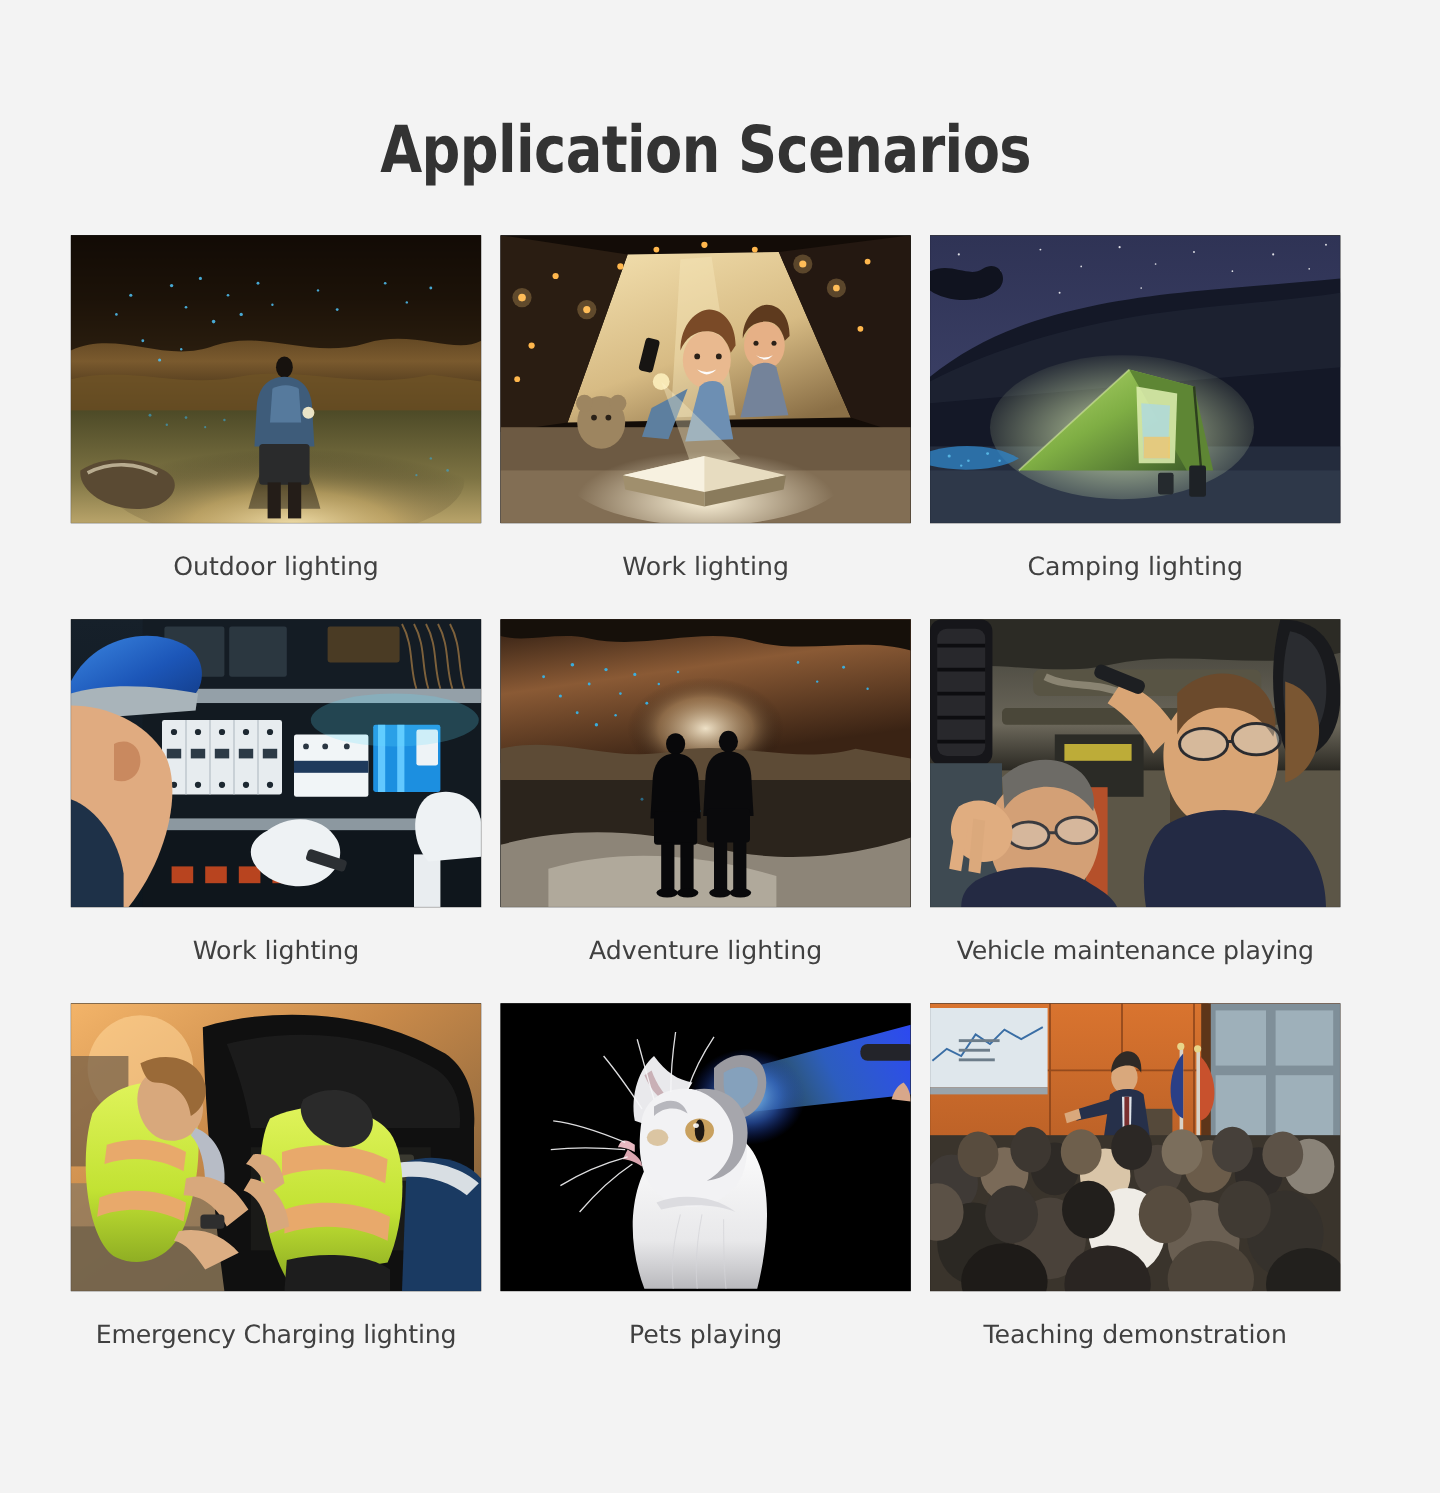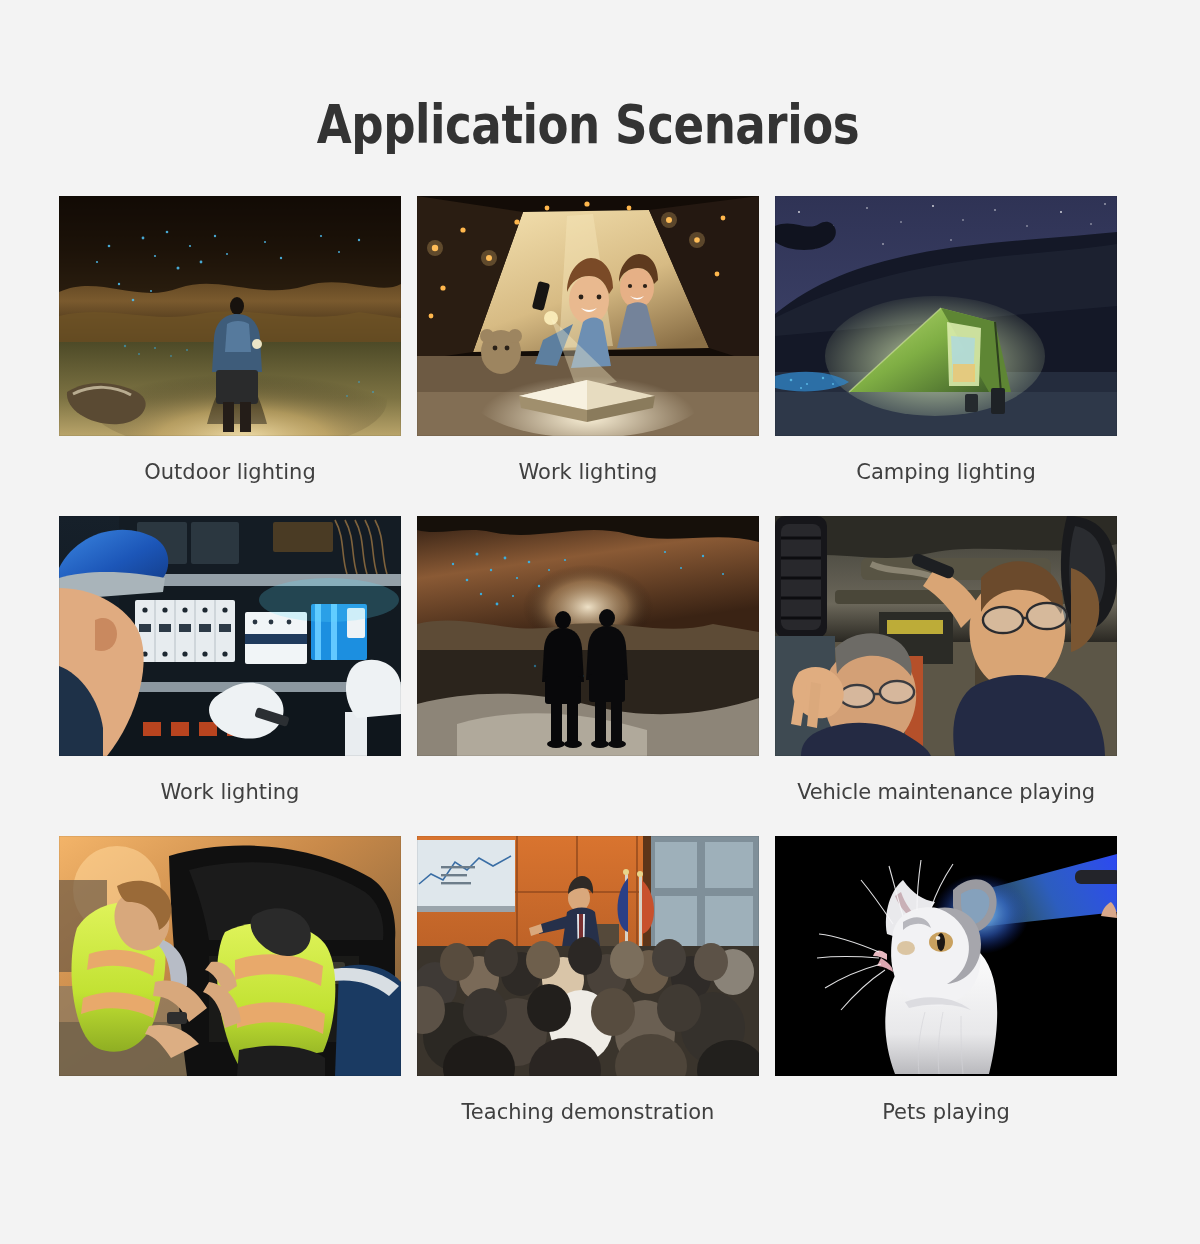--- a/index.html
+++ b/index.html
@@ -476,20 +476,21 @@
             <path d="M190 110 c-12 0 -18 8 -19 20 l-2 34 l42 0 l-2 -34 c-1 -12 -7 -20 -19 -20z"></path>
             <rect x="172" y="158" width="36" height="28" rx="3"></rect>
             <rect x="178" y="184" width="11" height="42"></rect>
             <rect x="194" y="184" width="11" height="42"></rect>
             <ellipse cx="183" cy="228" rx="9" ry="4"></ellipse>
             <ellipse cx="200" cy="228" rx="9" ry="4"></ellipse>
           </g>
           <rect width="342" height="240" fill="none" stroke="#00000022"></rect>
         </svg>
       </div>
+      <span class="caption">Adventure lighting</span>
     </div>
 
     <div class="cell">
       <div class="thumb">
         <svg viewBox="0 0 342 240" preserveAspectRatio="none" aria-hidden="true">
           <defs>
             <linearGradient id="g6under" x1="0" y1="0" x2="0" y2="1">
               <stop offset="0%" stop-color="#3e3d36"></stop>
               <stop offset="70%" stop-color="#6b675a"></stop>
               <stop offset="100%" stop-color="#2a2822"></stop>
@@ -596,114 +597,21 @@
             <path d="M176 124 C206 114 240 118 264 130 L262 150 C238 138 206 134 176 144 Z" fill="#e8a96b"></path>
             <path d="M178 172 C206 162 242 166 266 178 L264 198 C240 186 208 182 178 192 Z" fill="#e8a96b"></path>
             <path d="M194 80 C214 66 242 72 250 90 C256 106 246 120 228 120 C208 120 184 96 194 80 Z" fill="#2a2a2a"></path>
             <path d="M152 126 C166 124 176 134 178 150 L166 158 C160 146 154 136 146 134 Z" fill="#d8a87c"></path>
             <path d="M150 146 C166 148 180 164 182 186 L166 192 C162 174 156 160 144 156 Z" fill="#d8a87c"></path>
             <path d="M180 214 C214 206 250 210 266 222 L266 240 L178 240 Z" fill="#1d1d1d"></path>
           </g>
           <rect width="342" height="240" fill="none" stroke="#00000022"></rect>
         </svg>
       </div>
-    </div>
-
-    <div class="cell">
-      <div class="thumb">
-        <svg viewBox="0 0 342 240" preserveAspectRatio="none" aria-hidden="true">
-          <defs>
-            <linearGradient id="g8wall" x1="0" y1="0" x2="0" y2="1">
-              <stop offset="0%" stop-color="#d9742f"></stop>
-              <stop offset="100%" stop-color="#9e4e1f"></stop>
-            </linearGradient>
-          </defs>
-          <rect width="342" height="240" fill="url(#g8wall)"></rect>
-          <g stroke="#7e3d17" stroke-width="1.6" opacity="0.7">
-            <line x1="100" y1="0" x2="100" y2="110"></line>
-            <line x1="160" y1="0" x2="160" y2="110"></line>
-            <line x1="220" y1="0" x2="220" y2="110"></line>
-            <line x1="0" y1="56" x2="230" y2="56"></line>
-          </g>
-          <rect x="0" y="4" width="98" height="66" fill="#dfe7ec"></rect>
-          <rect x="0" y="70" width="98" height="6" fill="#9aa4ab"></rect>
-          <polyline points="2,48 14,38 26,44 38,26 50,34 62,22 76,30 94,20" fill="none" stroke="#3a6ea5" stroke-width="1.6"></polyline>
-          <g fill="#6d7d8a">
-            <rect x="24" y="30" width="34" height="2.4"></rect>
-              <rect x="24" y="38" width="26" height="2.4"></rect>
-            <rect x="24" y="46" width="30" height="2.4"></rect>
-          </g>
-          <rect x="232" y="0" width="110" height="116" fill="#7f8f99"></rect>
-          <g fill="#9eb0ba">
-            <rect x="238" y="6" width="42" height="46"></rect>
-              <rect x="288" y="6" width="48" height="46"></rect>
-            <rect x="238" y="60" width="42" height="50"></rect>
-              <rect x="288" y="60" width="48" height="50"></rect>
-          </g>
-          <rect x="226" y="0" width="8" height="120" fill="#5d3519"></rect>
-          <g>
-            <rect x="208" y="38" width="3" height="78" fill="#d8d2c6"></rect>
-            <rect x="222" y="40" width="3" height="76" fill="#d8d2c6"></rect>
-            <path d="M211 42 L211 96 C198 92 196 58 211 42 Z" fill="#2a3f86"></path>
-            <path d="M225 44 L225 98 C240 94 242 60 225 44 Z" fill="#c8512d"></path>
-            <circle cx="209" cy="36" r="3" fill="#e8d58a"></circle>
-            <circle cx="223" cy="38" r="3" fill="#e8d58a"></circle>
-          </g>
-          <rect x="176" y="88" width="26" height="42" fill="#55493a"></rect>
-          <g>
-            <ellipse cx="162" cy="62" rx="11" ry="13" fill="#d9a87c"></ellipse>
-            <path d="M151 58 c0 -12 8 -18 14 -18 c8 0 12 8 11 18 c-4 -8 -18 -8 -25 0z" fill="#2f2a26"></path>
-            <path d="M150 76 c8 -6 22 -6 28 0 l8 54 l-44 2 z" fill="#26304a"></path>
-            <path d="M160 78 l8 0 l-1 50 l-6 0z" fill="#dfe4ea"></path>
-            <rect x="162" y="78" width="4" height="44" fill="#7a3030"></rect>
-            <path d="M150 80 l-26 8 l-2 10 l28 -6z" fill="#26304a"></path>
-            <path d="M124 88 l-12 4 l2 8 l12 -4z" fill="#d9a87c"></path>
-            <rect x="152" y="130" width="30" height="22" fill="#1d2436"></rect>
-            <rect x="170" y="122" width="14" height="14" fill="#4fb84f"></rect>
-          </g>
-          <rect y="110" width="342" height="130" fill="#3a342c"></rect>
-          <g>
-            <ellipse cx="18" cy="150" rx="22" ry="24" fill="#3f3a36"></ellipse>
-            <ellipse cx="62" cy="142" rx="20" ry="22" fill="#7a6a58"></ellipse>
-            <ellipse cx="104" cy="138" rx="20" ry="22" fill="#2e2a26"></ellipse>
-            <ellipse cx="146" cy="144" rx="21" ry="23" fill="#d9c5a8"></ellipse>
-            <ellipse cx="190" cy="140" rx="20" ry="22" fill="#4a423a"></ellipse>
-            <ellipse cx="232" cy="136" rx="20" ry="22" fill="#6b5c4a"></ellipse>
-            <ellipse cx="274" cy="142" rx="20" ry="22" fill="#2f2b28"></ellipse>
-            <ellipse cx="316" cy="136" rx="21" ry="23" fill="#8a8378"></ellipse>
-            <ellipse cx="40" cy="126" rx="17" ry="19" fill="#584c3e"></ellipse>
-            <ellipse cx="84" cy="122" rx="17" ry="19" fill="#3d3731"></ellipse>
-            <ellipse cx="126" cy="124" rx="17" ry="19" fill="#6e5f4c"></ellipse>
-            <ellipse cx="168" cy="120" rx="17" ry="19" fill="#2c2825"></ellipse>
-            <ellipse cx="210" cy="124" rx="17" ry="19" fill="#7b6e5c"></ellipse>
-            <ellipse cx="252" cy="122" rx="17" ry="19" fill="#46403a"></ellipse>
-            <ellipse cx="294" cy="126" rx="17" ry="19" fill="#5c5247"></ellipse>
-          </g>
-          <g>
-            <ellipse cx="36" cy="200" rx="30" ry="34" fill="#2b2823"></ellipse>
-            <ellipse cx="100" cy="196" rx="30" ry="34" fill="#4a423a"></ellipse>
-            <ellipse cx="164" cy="190" rx="32" ry="36" fill="#efece6"></ellipse>
-            <ellipse cx="228" cy="198" rx="30" ry="34" fill="#6a5f52"></ellipse>
-            <ellipse cx="296" cy="192" rx="32" ry="36" fill="#35312c"></ellipse>
-            <ellipse cx="68" cy="176" rx="22" ry="24" fill="#3a3530"></ellipse>
-            <ellipse cx="132" cy="172" rx="22" ry="24" fill="#221f1c"></ellipse>
-            <ellipse cx="196" cy="176" rx="22" ry="24" fill="#574c3f"></ellipse>
-            <ellipse cx="262" cy="172" rx="22" ry="24" fill="#403a33"></ellipse>
-            <ellipse cx="6" cy="174" rx="22" ry="24" fill="#5b5146"></ellipse>
-          </g>
-          <g>
-            <ellipse cx="62" cy="232" rx="36" ry="32" fill="#1e1b18"></ellipse>
-            <ellipse cx="148" cy="234" rx="36" ry="32" fill="#2a2522"></ellipse>
-            <ellipse cx="234" cy="230" rx="36" ry="32" fill="#4e453a"></ellipse>
-            <ellipse cx="314" cy="234" rx="34" ry="30" fill="#22201d"></ellipse>
-          </g>
-          <rect width="342" height="240" fill="none" stroke="#00000022"></rect>
-        </svg>
-      </div>
-      <span class="caption">Teaching demonstration</span>
+      <span class="caption wide">Emergency Charging lighting</span>
     </div>
 
     <div class="cell">
       <div class="thumb">
         <svg viewBox="0 0 342 240" preserveAspectRatio="none" aria-hidden="true">
           <defs>
             <linearGradient id="g9beam" x1="1" y1="0" x2="0" y2="0.25">
               <stop offset="0%" stop-color="#2f4cff" stop-opacity="0.95"></stop>
               <stop offset="55%" stop-color="#3b7cff" stop-opacity="0.75"></stop>
               <stop offset="100%" stop-color="#6fd2ff" stop-opacity="0.25"></stop>
@@ -753,14 +661,108 @@
             <path d="M150 176 C144 198 142 218 144 238"></path>
             <path d="M186 180 C186 200 186 220 188 238"></path>
           </g>
           <path d="M336 66 C340 70 342 76 342 82 L326 80 C328 72 332 68 336 66 Z" fill="#d8a78a"></path>
           <rect width="342" height="240" fill="none" stroke="#00000022"></rect>
         </svg>
       </div>
       <span class="caption">Pets playing</span>
     </div>
 
+    <div class="cell">
+      <div class="thumb">
+        <svg viewBox="0 0 342 240" preserveAspectRatio="none" aria-hidden="true">
+          <defs>
+            <linearGradient id="g8wall" x1="0" y1="0" x2="0" y2="1">
+              <stop offset="0%" stop-color="#d9742f"></stop>
+              <stop offset="100%" stop-color="#9e4e1f"></stop>
+            </linearGradient>
+          </defs>
+          <rect width="342" height="240" fill="url(#g8wall)"></rect>
+          <g stroke="#7e3d17" stroke-width="1.6" opacity="0.7">
+            <line x1="100" y1="0" x2="100" y2="110"></line>
+            <line x1="160" y1="0" x2="160" y2="110"></line>
+            <line x1="220" y1="0" x2="220" y2="110"></line>
+            <line x1="0" y1="56" x2="230" y2="56"></line>
+          </g>
+          <rect x="0" y="4" width="98" height="66" fill="#dfe7ec"></rect>
+          <rect x="0" y="70" width="98" height="6" fill="#9aa4ab"></rect>
+          <polyline points="2,48 14,38 26,44 38,26 50,34 62,22 76,30 94,20" fill="none" stroke="#3a6ea5" stroke-width="1.6"></polyline>
+          <g fill="#6d7d8a">
+            <rect x="24" y="30" width="34" height="2.4"></rect>
+              <rect x="24" y="38" width="26" height="2.4"></rect>
+            <rect x="24" y="46" width="30" height="2.4"></rect>
+          </g>
+          <rect x="232" y="0" width="110" height="116" fill="#7f8f99"></rect>
+          <g fill="#9eb0ba">
+            <rect x="238" y="6" width="42" height="46"></rect>
+              <rect x="288" y="6" width="48" height="46"></rect>
+            <rect x="238" y="60" width="42" height="50"></rect>
+              <rect x="288" y="60" width="48" height="50"></rect>
+          </g>
+          <rect x="226" y="0" width="8" height="120" fill="#5d3519"></rect>
+          <g>
+            <rect x="208" y="38" width="3" height="78" fill="#d8d2c6"></rect>
+            <rect x="222" y="40" width="3" height="76" fill="#d8d2c6"></rect>
+            <path d="M211 42 L211 96 C198 92 196 58 211 42 Z" fill="#2a3f86"></path>
+            <path d="M225 44 L225 98 C240 94 242 60 225 44 Z" fill="#c8512d"></path>
+            <circle cx="209" cy="36" r="3" fill="#e8d58a"></circle>
+            <circle cx="223" cy="38" r="3" fill="#e8d58a"></circle>
+          </g>
+          <rect x="176" y="88" width="26" height="42" fill="#55493a"></rect>
+          <g>
+            <ellipse cx="162" cy="62" rx="11" ry="13" fill="#d9a87c"></ellipse>
+            <path d="M151 58 c0 -12 8 -18 14 -18 c8 0 12 8 11 18 c-4 -8 -18 -8 -25 0z" fill="#2f2a26"></path>
+            <path d="M150 76 c8 -6 22 -6 28 0 l8 54 l-44 2 z" fill="#26304a"></path>
+            <path d="M160 78 l8 0 l-1 50 l-6 0z" fill="#dfe4ea"></path>
+            <rect x="162" y="78" width="4" height="44" fill="#7a3030"></rect>
+            <path d="M150 80 l-26 8 l-2 10 l28 -6z" fill="#26304a"></path>
+            <path d="M124 88 l-12 4 l2 8 l12 -4z" fill="#d9a87c"></path>
+            <rect x="152" y="130" width="30" height="22" fill="#1d2436"></rect>
+            <rect x="170" y="122" width="14" height="14" fill="#4fb84f"></rect>
+          </g>
+          <rect y="110" width="342" height="130" fill="#3a342c"></rect>
+          <g>
+            <ellipse cx="18" cy="150" rx="22" ry="24" fill="#3f3a36"></ellipse>
+            <ellipse cx="62" cy="142" rx="20" ry="22" fill="#7a6a58"></ellipse>
+            <ellipse cx="104" cy="138" rx="20" ry="22" fill="#2e2a26"></ellipse>
+            <ellipse cx="146" cy="144" rx="21" ry="23" fill="#d9c5a8"></ellipse>
+            <ellipse cx="190" cy="140" rx="20" ry="22" fill="#4a423a"></ellipse>
+            <ellipse cx="232" cy="136" rx="20" ry="22" fill="#6b5c4a"></ellipse>
+            <ellipse cx="274" cy="142" rx="20" ry="22" fill="#2f2b28"></ellipse>
+            <ellipse cx="316" cy="136" rx="21" ry="23" fill="#8a8378"></ellipse>
+            <ellipse cx="40" cy="126" rx="17" ry="19" fill="#584c3e"></ellipse>
+            <ellipse cx="84" cy="122" rx="17" ry="19" fill="#3d3731"></ellipse>
+            <ellipse cx="126" cy="124" rx="17" ry="19" fill="#6e5f4c"></ellipse>
+            <ellipse cx="168" cy="120" rx="17" ry="19" fill="#2c2825"></ellipse>
+            <ellipse cx="210" cy="124" rx="17" ry="19" fill="#7b6e5c"></ellipse>
+            <ellipse cx="252" cy="122" rx="17" ry="19" fill="#46403a"></ellipse>
+            <ellipse cx="294" cy="126" rx="17" ry="19" fill="#5c5247"></ellipse>
+          </g>
+          <g>
+            <ellipse cx="36" cy="200" rx="30" ry="34" fill="#2b2823"></ellipse>
+            <ellipse cx="100" cy="196" rx="30" ry="34" fill="#4a423a"></ellipse>
+            <ellipse cx="164" cy="190" rx="32" ry="36" fill="#efece6"></ellipse>
+            <ellipse cx="228" cy="198" rx="30" ry="34" fill="#6a5f52"></ellipse>
+            <ellipse cx="296" cy="192" rx="32" ry="36" fill="#35312c"></ellipse>
+            <ellipse cx="68" cy="176" rx="22" ry="24" fill="#3a3530"></ellipse>
+            <ellipse cx="132" cy="172" rx="22" ry="24" fill="#221f1c"></ellipse>
+            <ellipse cx="196" cy="176" rx="22" ry="24" fill="#574c3f"></ellipse>
+            <ellipse cx="262" cy="172" rx="22" ry="24" fill="#403a33"></ellipse>
+            <ellipse cx="6" cy="174" rx="22" ry="24" fill="#5b5146"></ellipse>
+          </g>
+          <g>
+            <ellipse cx="62" cy="232" rx="36" ry="32" fill="#1e1b18"></ellipse>
+            <ellipse cx="148" cy="234" rx="36" ry="32" fill="#2a2522"></ellipse>
+            <ellipse cx="234" cy="230" rx="36" ry="32" fill="#4e453a"></ellipse>
+            <ellipse cx="314" cy="234" rx="34" ry="30" fill="#22201d"></ellipse>
+          </g>
+          <rect width="342" height="240" fill="none" stroke="#00000022"></rect>
+        </svg>
+      </div>
+      <span class="caption">Teaching demonstration</span>
+    </div>
+
   </div>
 </div>
 
 </body></html>

